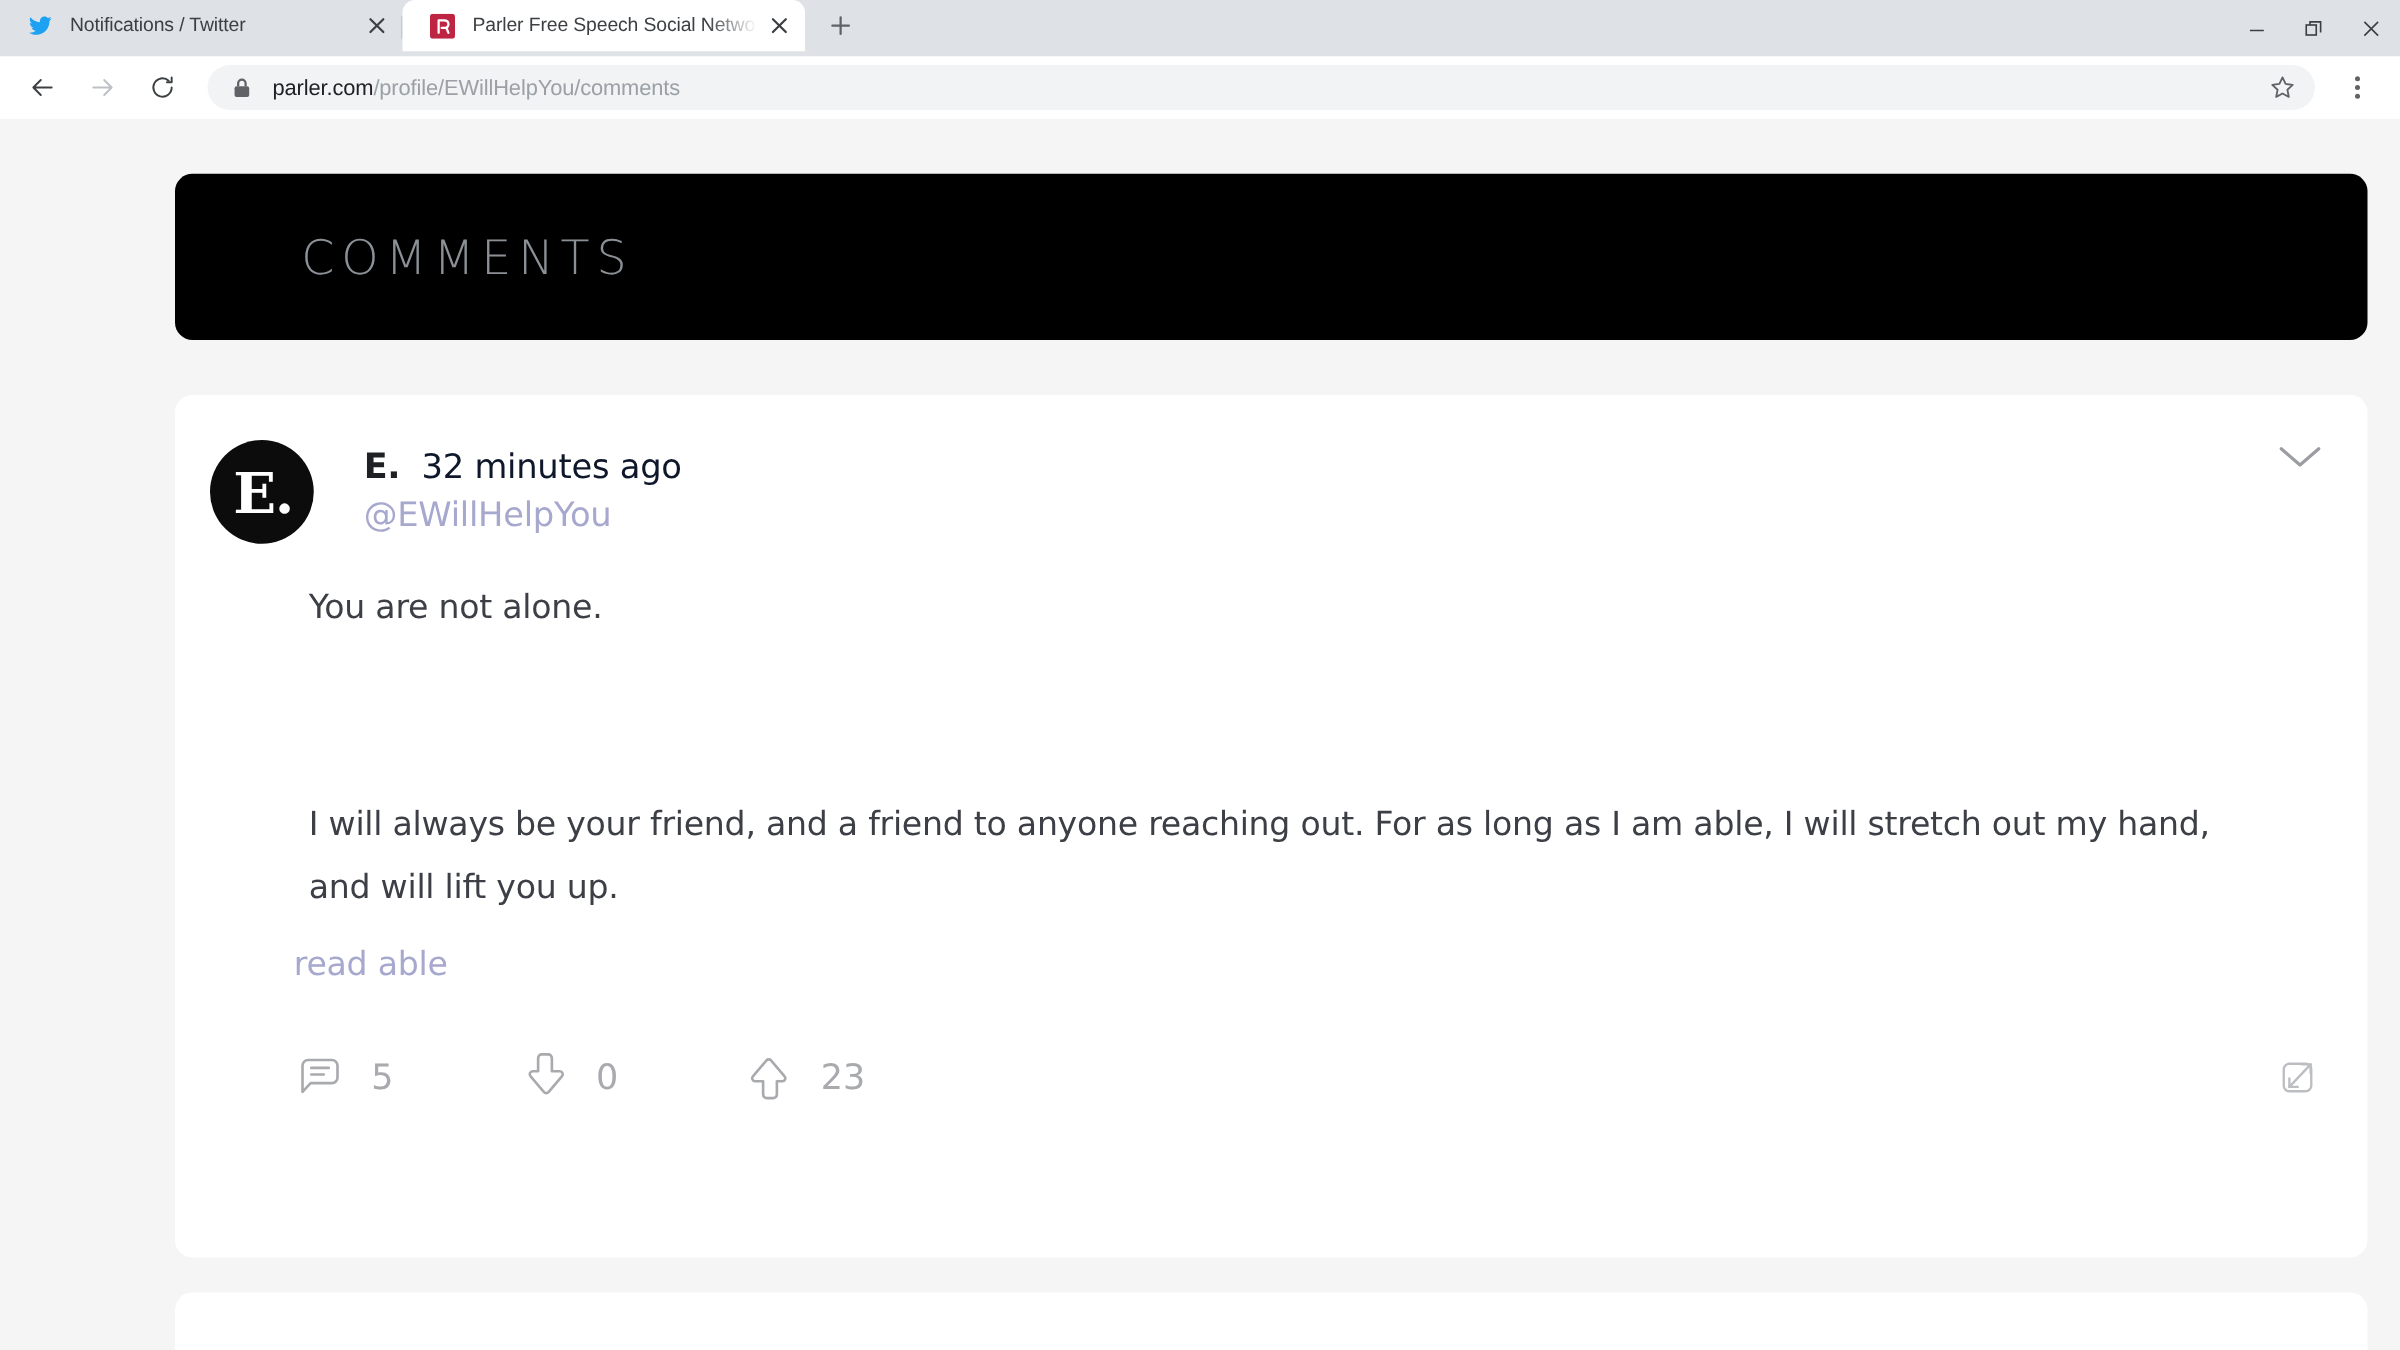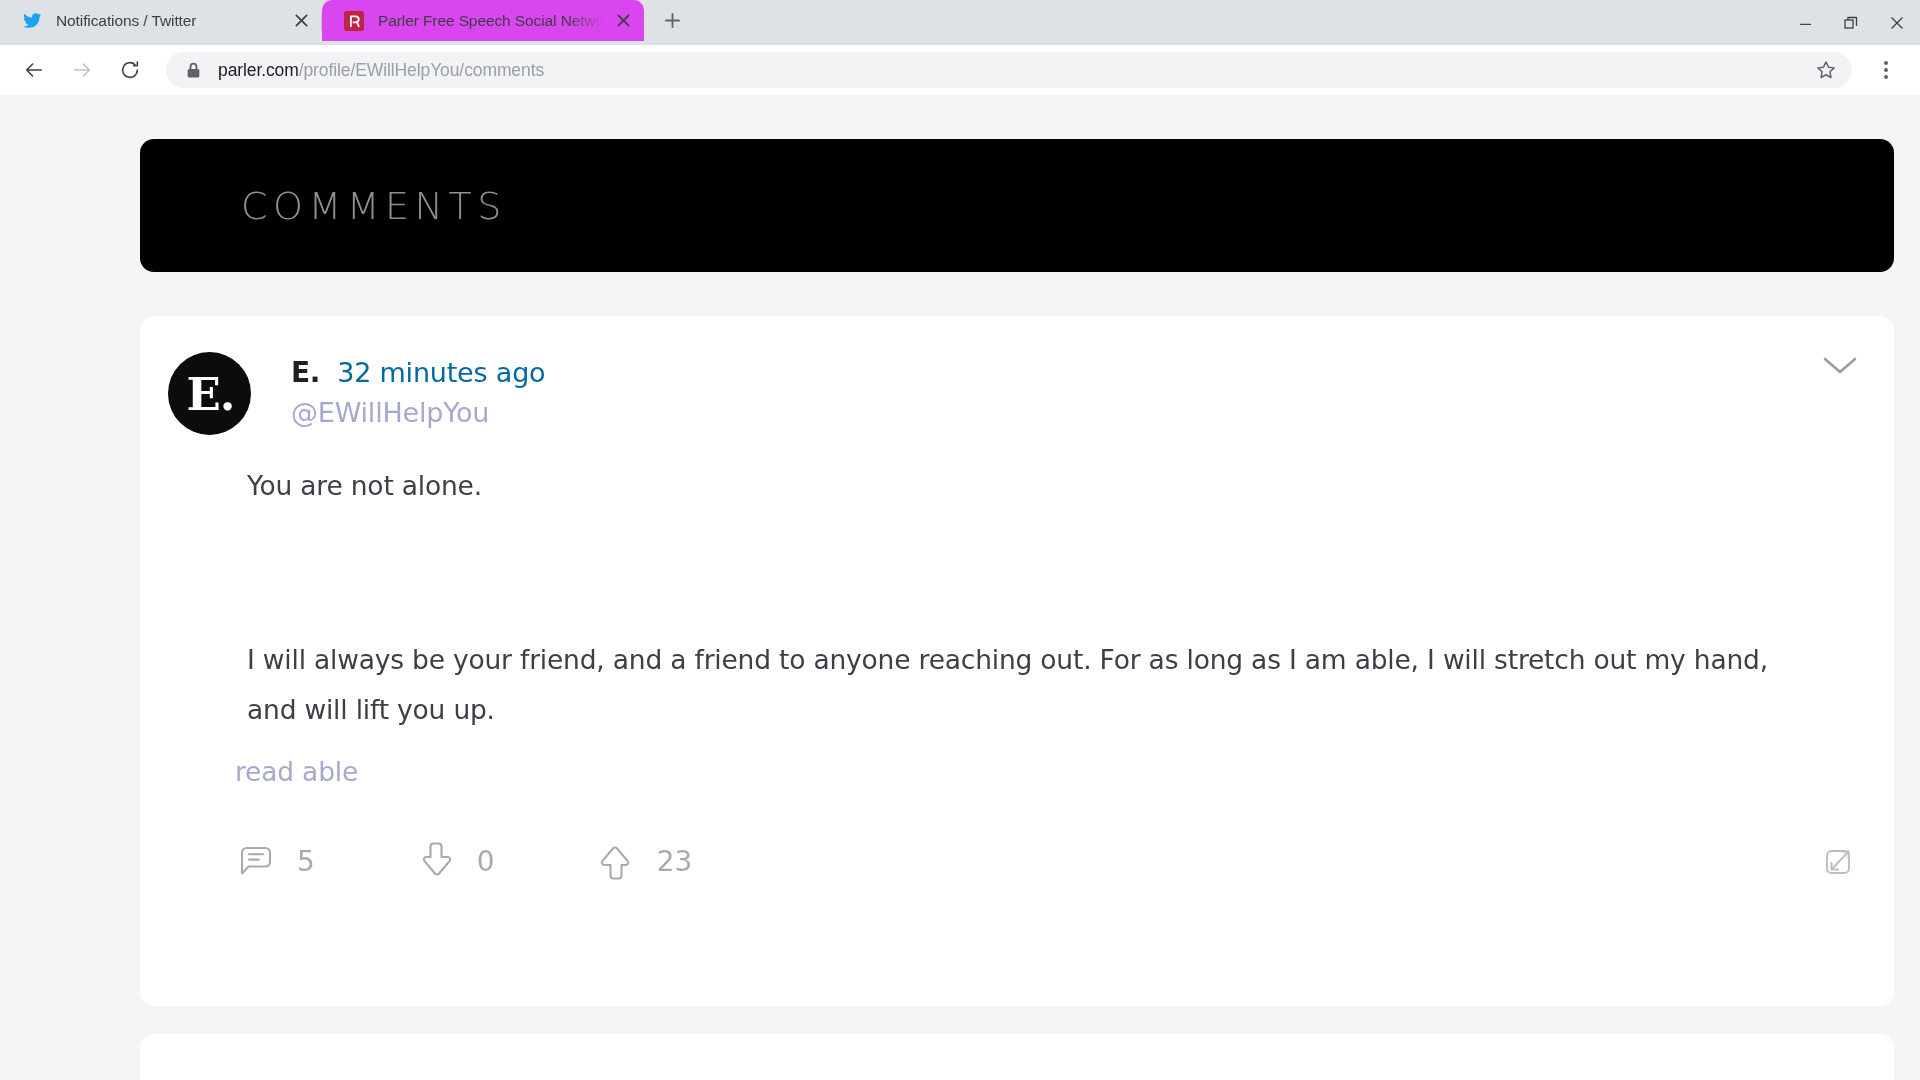--- a/index.html
+++ b/index.html
@@ -28,21 +28,21 @@
     align-items: center;
     position: relative;
     padding: 0 0 0 22px;
     font-size: 15.5px;
     color: #3c4043;
     user-select: none;
   }
   .tab.inactive { width: 322px; background: #dee1e6; }
   .tab.active {
     width: 322px;
-    background: #d946ef;
+    background: #ffffff;
     border-radius: 10px 10px 0 0;
   }
   .tab-favicon {
     width: 20px; height: 20px;
     flex: 0 0 20px;
     margin-right: 14px;
     display: flex; align-items: center; justify-content: center;
   }
   .tab-title {
     flex: 1 1 auto;
@@ -202,21 +202,21 @@
   .id-row1 { display: flex; align-items: baseline; }
   .displayname {
     font-size: 28px;
     font-weight: 700;
     color: #1f2023;
     letter-spacing: -0.3px;
   }
   .timestamp {
     margin-left: 17px;
     font-size: 27px;
-    color: #0369a1;
+    color: #0f172a;
     font-weight: 400;
     letter-spacing: -0.2px;
   }
   .handle {
     display: block;
     margin-top: 8px;
     font-size: 27px;
     color: #a7a8ce;
     font-weight: 400;
     letter-spacing: -0.2px;

